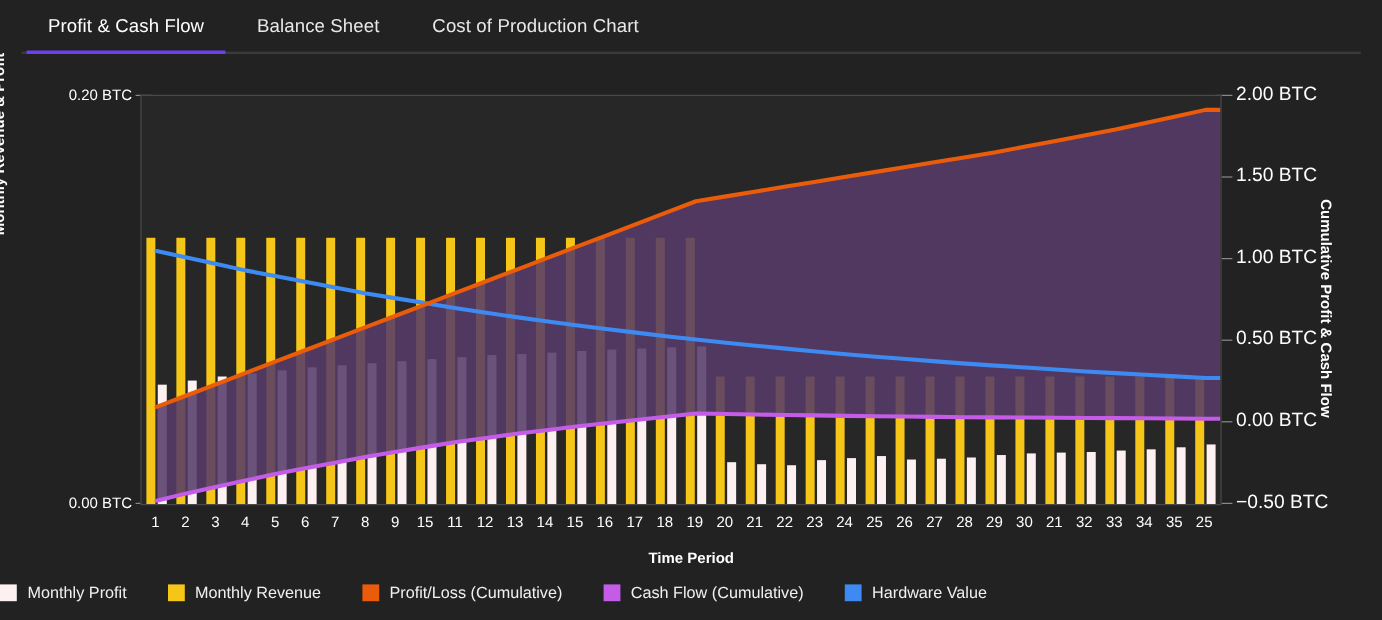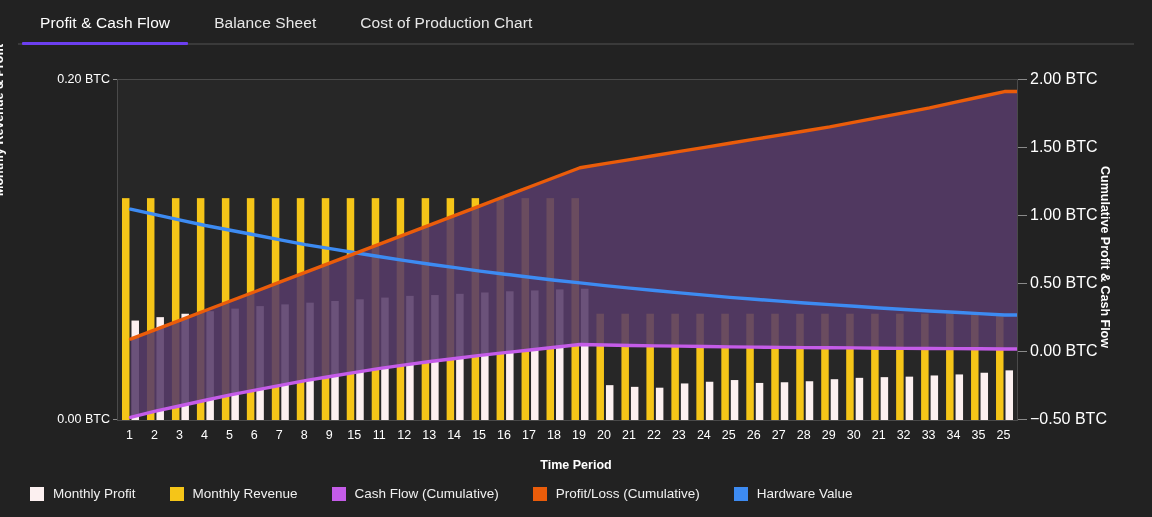--- a/index.html
+++ b/index.html
@@ -79,21 +79,21 @@
     position: absolute; left: -17px; top: 50%; width: 14px; height: 1px; background: #8a8a8a;
   }
   .xtick {
     position: absolute; top: 382px; color: #ffffff; font-size: 12.5px;
     text-align: center; transform: translateX(-50%);
   }
 
   
   .legend {
     position: absolute; left: 0; top: 440px; width: 1152px;
-    display: flex; align-items: center; padding-left: 30px;
+    display: flex; align-items: center; 
     box-sizing: border-box;
   }
   .legend-item { display: flex; align-items: center; margin-right: 34px; }
   .legend-swatch { width: 14px; height: 14px; margin-right: 9px; flex: 0 0 auto; }
   .legend-label { color: #f0f0f0; font-size: 13.5px; white-space: nowrap; }
 
   
   svg { display: block; }
 </style>
 </head>
@@ -254,26 +254,26 @@
     <div class="legend" id="legend">
         <div class="legend-item">
           <span class="legend-swatch" style="background: rgb(252, 240, 240);"></span>
           <span class="legend-label">Monthly Profit</span>
         </div>
         <div class="legend-item">
           <span class="legend-swatch" style="background: rgb(245, 197, 24);"></span>
           <span class="legend-label">Monthly Revenue</span>
         </div>
         <div class="legend-item">
+          <span class="legend-swatch" style="background: rgb(234, 92, 10);"></span>
+          <span class="legend-label">Profit/Loss (Cumulative)</span>
+        </div>
+        <div class="legend-item">
           <span class="legend-swatch" style="background: rgb(196, 92, 232);"></span>
           <span class="legend-label">Cash Flow (Cumulative)</span>
         </div>
         <div class="legend-item">
-          <span class="legend-swatch" style="background: rgb(234, 92, 10);"></span>
-          <span class="legend-label">Profit/Loss (Cumulative)</span>
-        </div>
-        <div class="legend-item">
           <span class="legend-swatch" style="background: rgb(61, 139, 242);"></span>
           <span class="legend-label">Hardware Value</span>
         </div>
       </div>
   </div>
 </div>
 
 </body></html>

